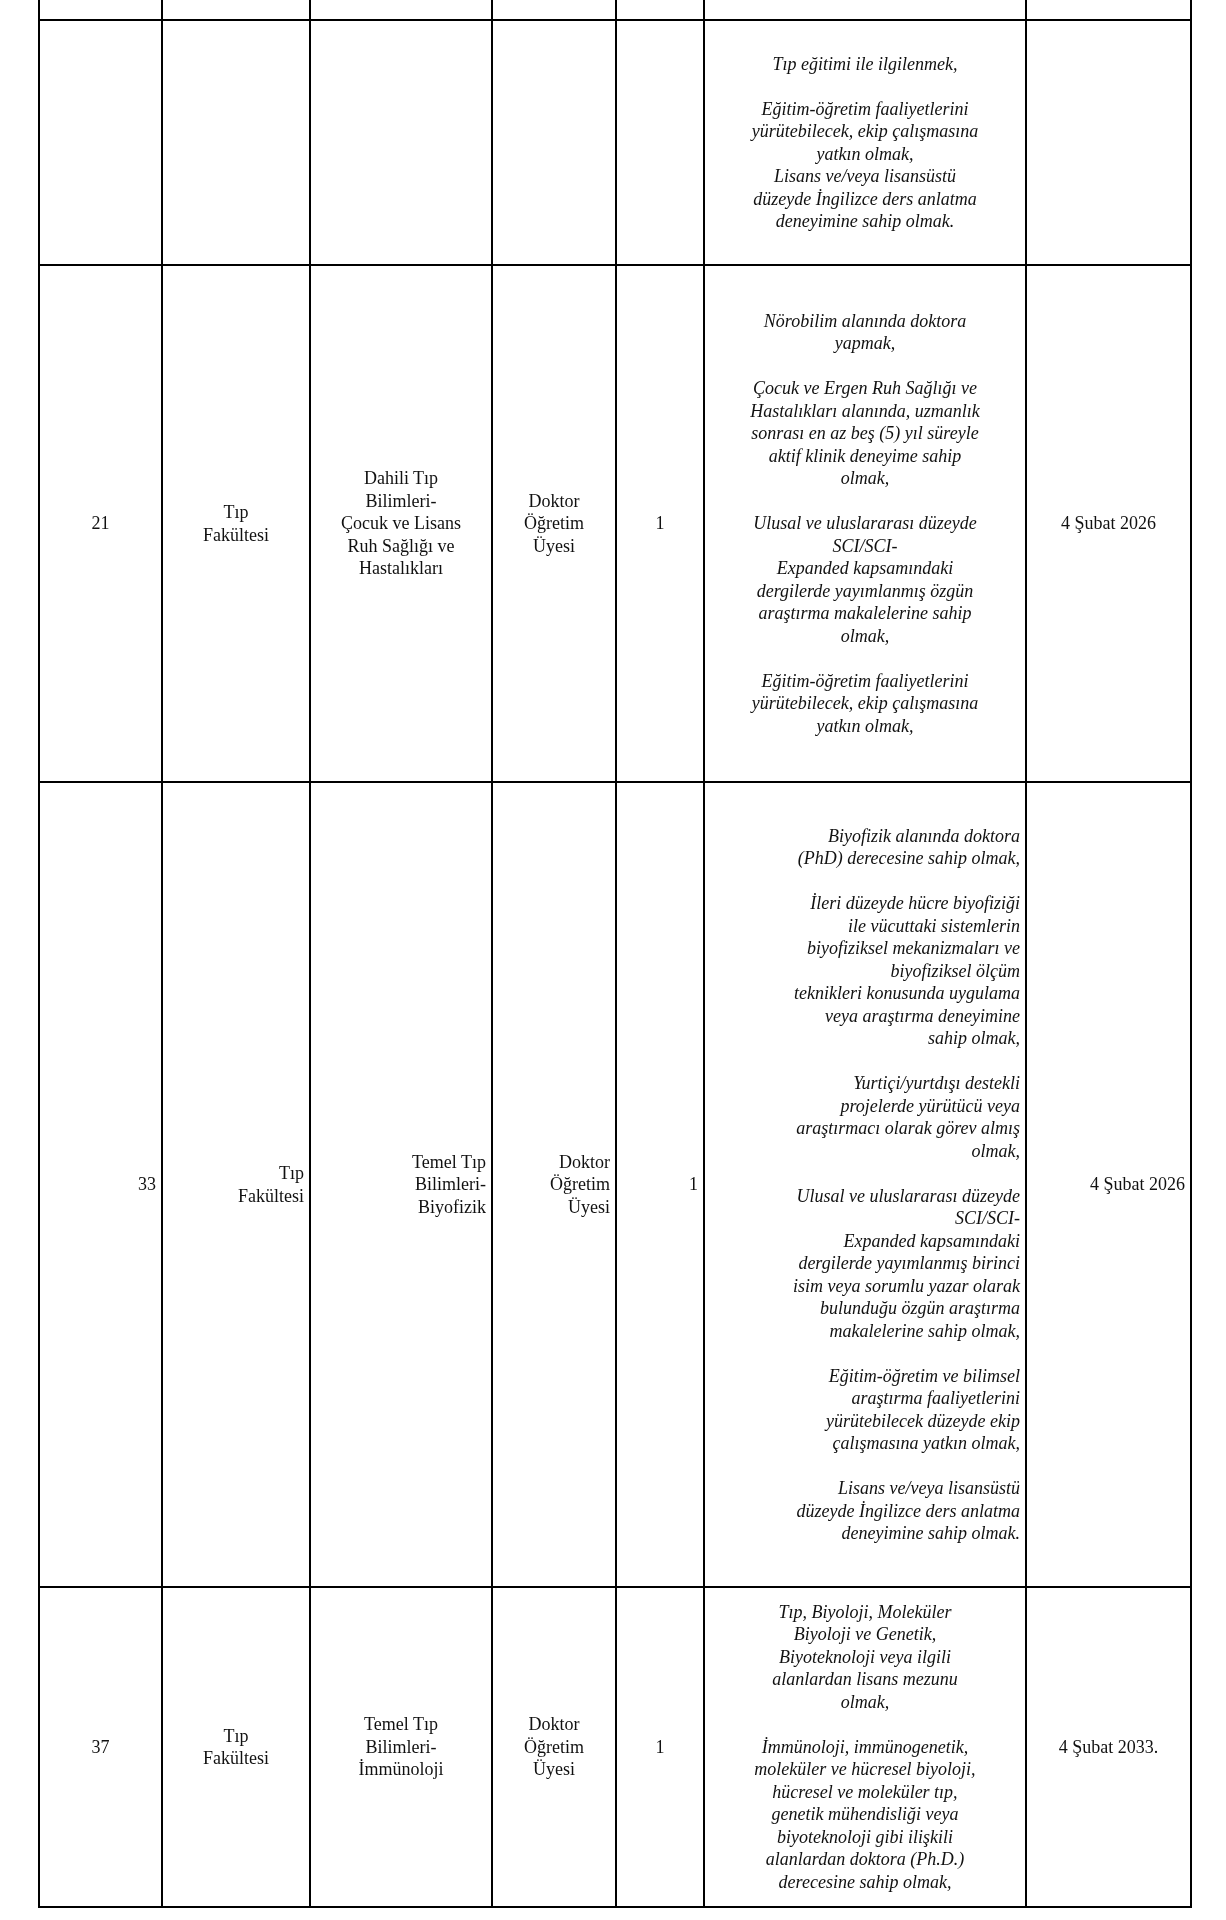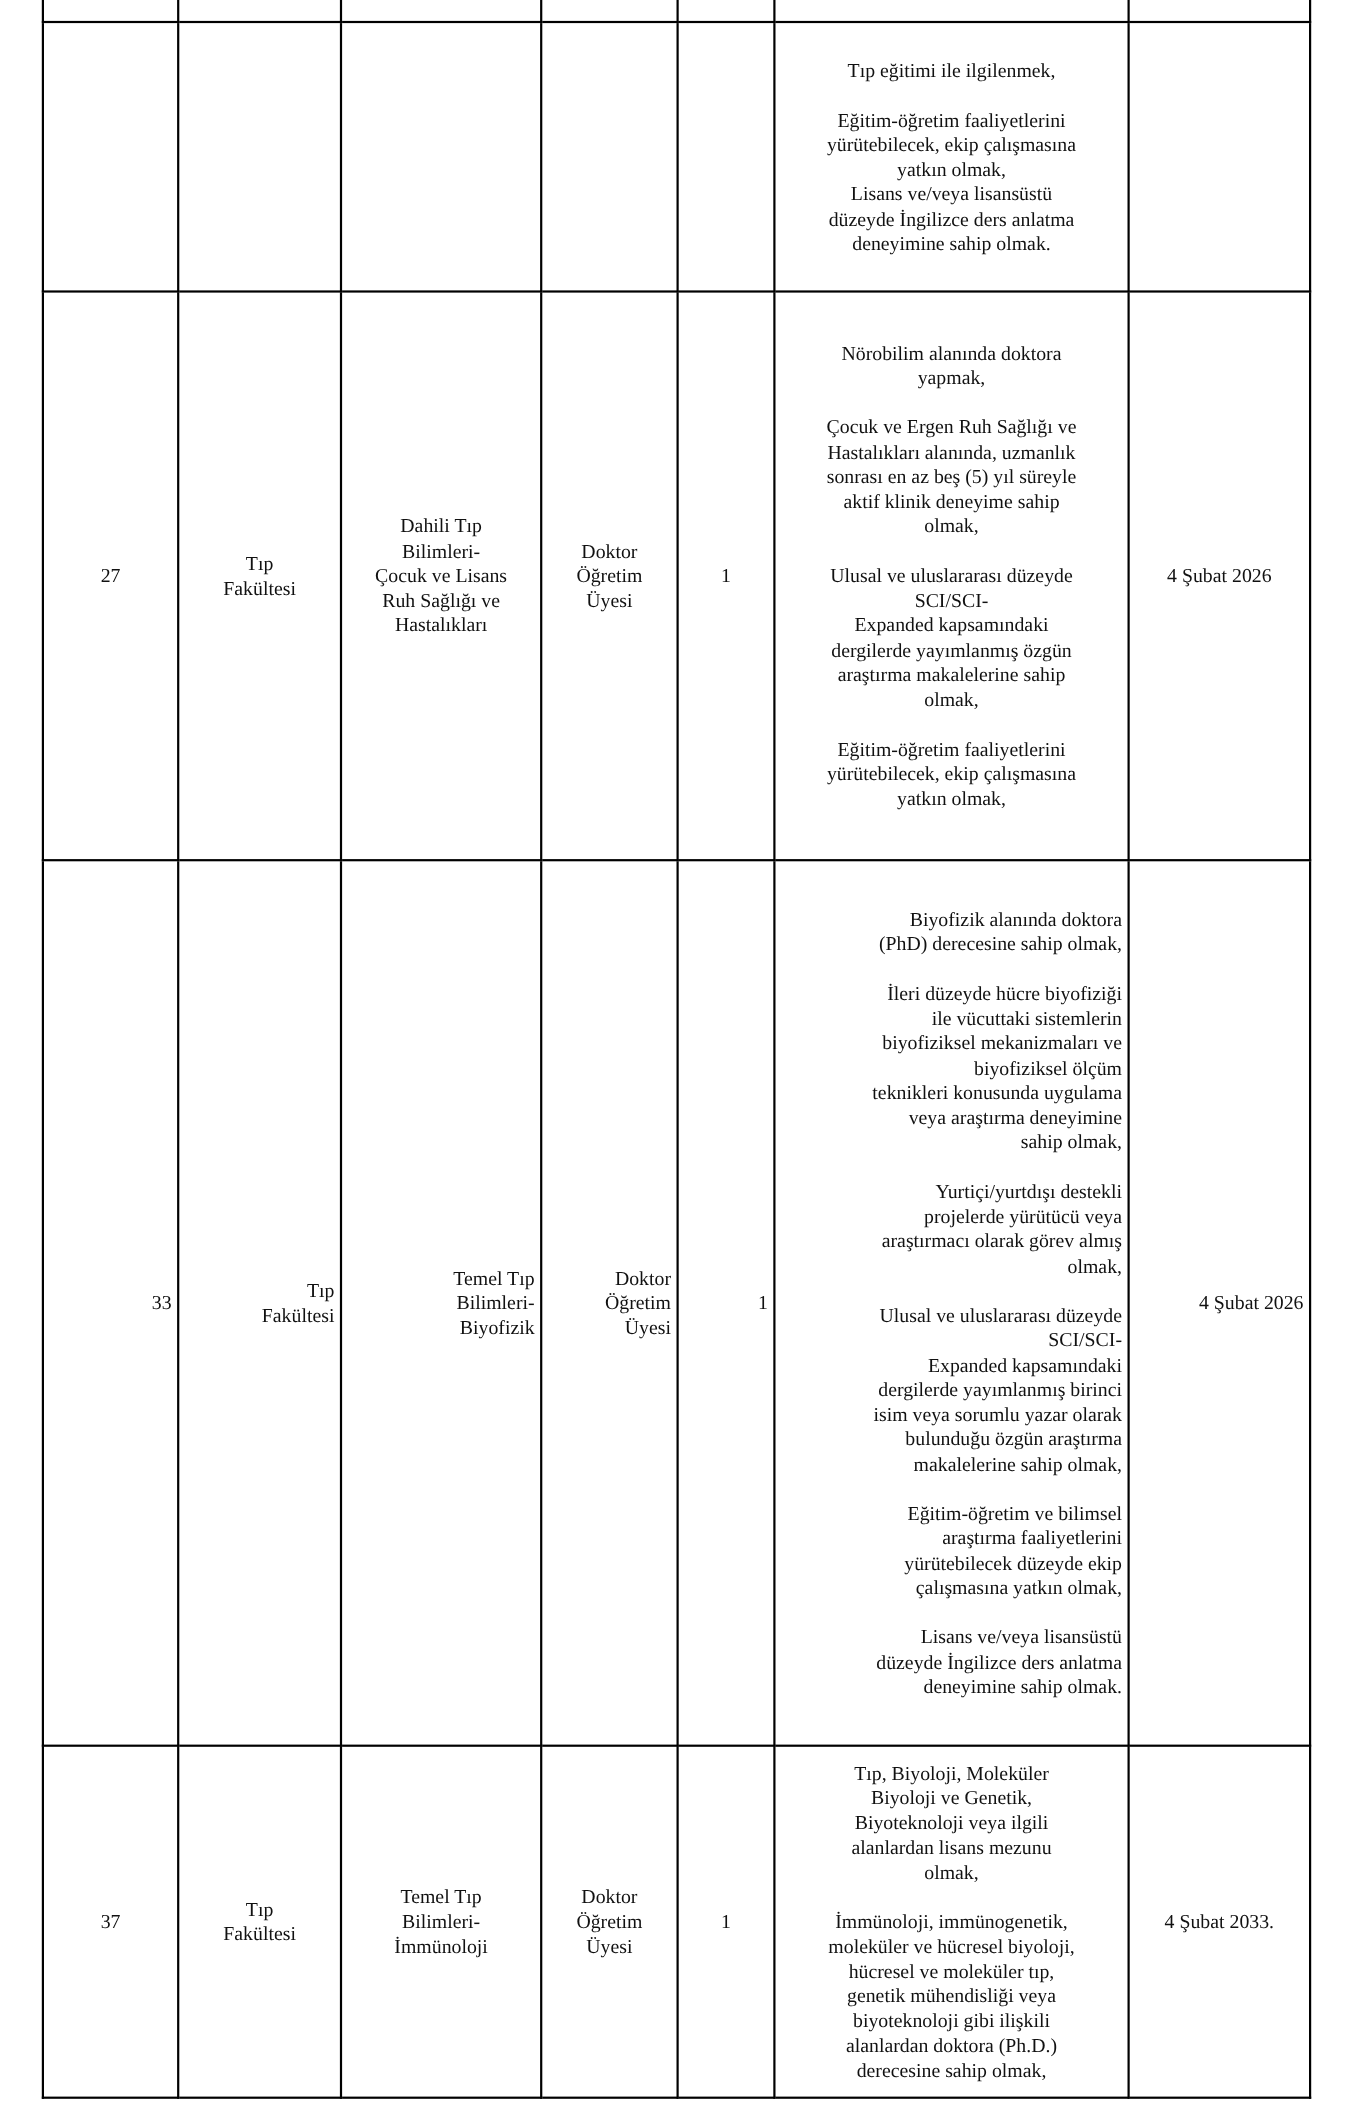--- a/index.html
+++ b/index.html
@@ -37,20 +37,21 @@
   
   tr.row-cut td { height: 19px; border-bottom: 2px solid #000; }
   tr.row-cont td { height: 243px; }
   tr.row-21 td { height: 515px; }
   tr.row-22 td { height: 803px; text-align: right; }
   tr.row-23 td { height: 318px; }
   td.req {
     text-align: left;
     vertical-align: top;
     padding: 12px 10px 12px 13px;
+    font-style: italic;
   }
   td.datec { padding: 0 8px; }
 </style>
 </head>
 <body>
 
 <div>
   <table class="doc-table">
     <colgroup>
       <col style="width:123px">
@@ -81,21 +82,21 @@
 
 Eğitim-öğretim faaliyetlerini
 yürütebilecek, ekip çalışmasına
 yatkın olmak,
 Lisans ve/veya lisansüstü
 düzeyde İngilizce ders anlatma
 deneyimine sahip olmak.</td>
         <td></td>
       </tr>
       <tr class="row-21">
-        <td>27</td>
+        <td>21</td>
         <td>Tıp
 Fakültesi</td>
         <td>Dahili Tıp
 Bilimleri-
 Çocuk ve Lisans
 Ruh Sağlığı ve
 Hastalıkları</td>
         <td>Doktor
 Öğretim
 Üyesi</td>

